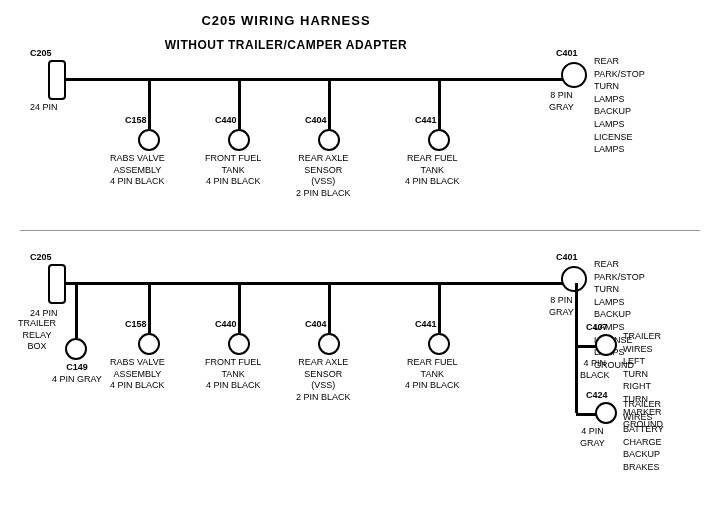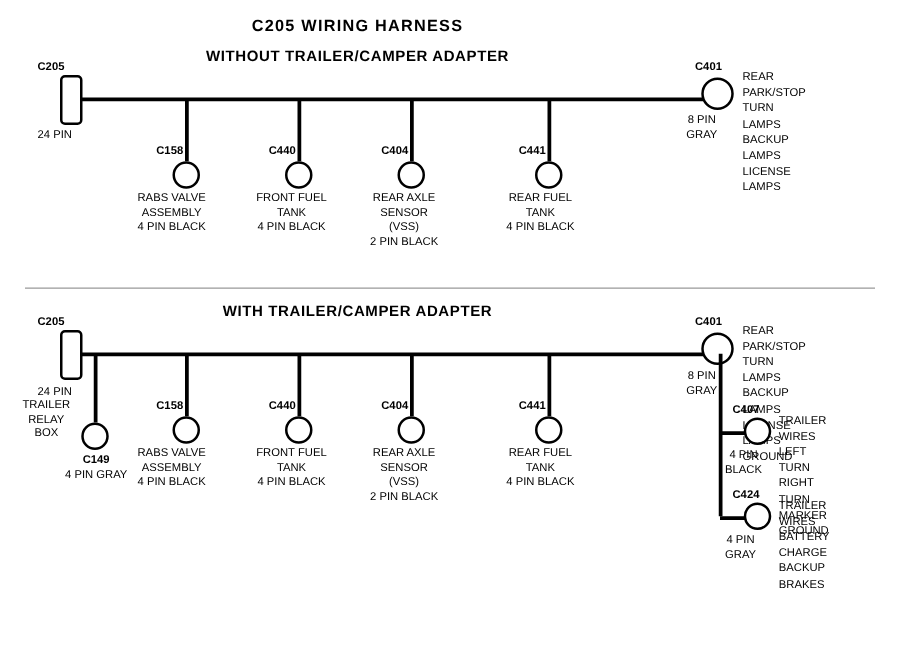--- a/index.html
+++ b/index.html
@@ -109,21 +109,20 @@
   <div class="label" style="top:115px;left:305px;"><b>C404</b></div>
   <div class="label" style="top:153px;left:296px;">REAR AXLE<br>SENSOR<br>(VSS)<br>2 PIN BLACK</div>
 
   <div class="vline" style="top:79px;left:438px;height:50px;"></div>
   <div class="connector" style="top:129px;left:428px;width:22px;height:22px;"></div>
   <div class="label" style="top:115px;left:415px;"><b>C441</b></div>
   <div class="label" style="top:153px;left:405px;">REAR FUEL<br>TANK<br>4 PIN BLACK</div>
 
   <div class="divider" style="top:230px;"></div>
 
-  <div class="section-label" style="position:absolute;top:242px;left:100px;right:100px;">WITH TRAILER/CAMPER ADAPTER</div>
 
   <div class="hline" style="top:282px;left:60px;width:510px;"></div>
 
   <div class="rect-connector" style="top:264px;left:48px;width:18px;height:40px;"></div>
   <div class="label" style="top:252px;left:30px;"><span style="font-weight:bold;">C205</span></div>
   <div class="label" style="top:308px;left:30px;">24 PIN</div>
 
   <div class="label" style="top:318px;left:18px;">TRAILER<br>RELAY<br>BOX</div>
 
   <div class="vline" style="top:283px;left:75px;height:55px;"></div>

